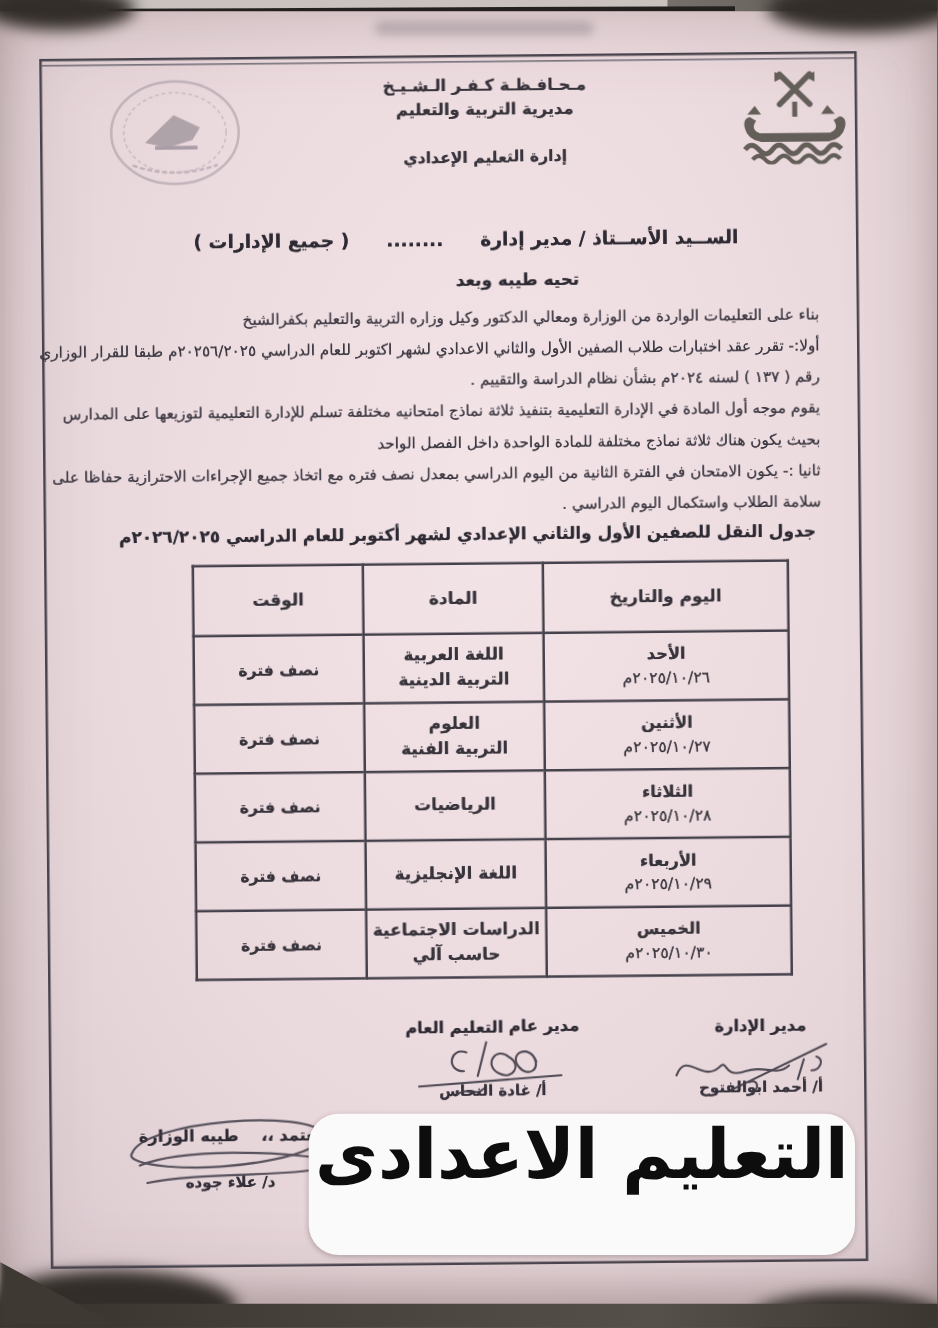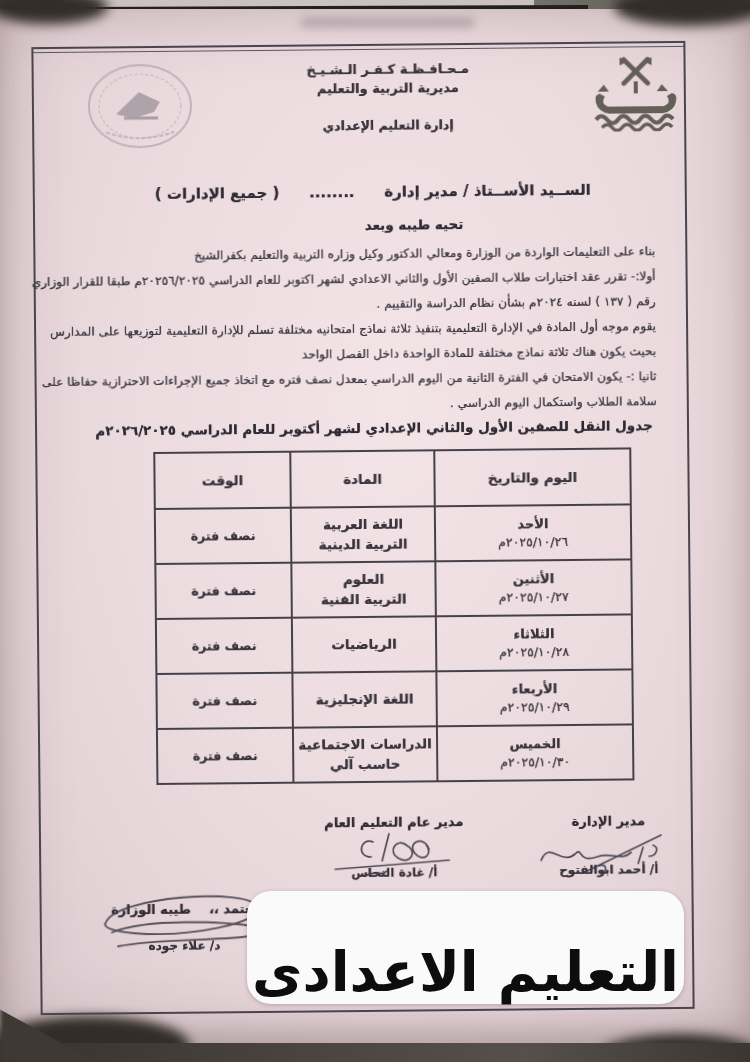--- a/index.html
+++ b/index.html
@@ -64,21 +64,21 @@
   .sig-gm .name{margin-top:36px;}
   .sig-us{left:50px;top:854px;width:185px;}
   .sig-us .name{margin-top:22px;}
   .sigsvg{position:absolute;pointer-events:none;}
   .sv-director{left:492px;top:780px;}
   .sv-gm{left:268px;top:778px;}
   .sv-us{left:30px;top:838px;}
 
   
   .overlay-box{position:absolute;left:247px;top:891px;width:437px;height:113px;background:#fbfafa;border-radius:24px;
-               box-shadow:0 1px 4px rgba(60,40,40,.25);display:flex;align-items:flex-end;justify-content:center;z-index:5;}
+               box-shadow:0 1px 4px rgba(60,40,40,.25);display:flex;align-items:flex-start;justify-content:center;z-index:5;}
   .overlay-box span{font-size:55px;font-weight:bold;color:#0e0d0d;direction:rtl;letter-spacing:1px;}
 </style>
 </head>
 <body>
 
 <div class="stage">
 
   <div class="sheet-above"></div>
   <div class="top-line"></div>
   <div class="paper"></div>

